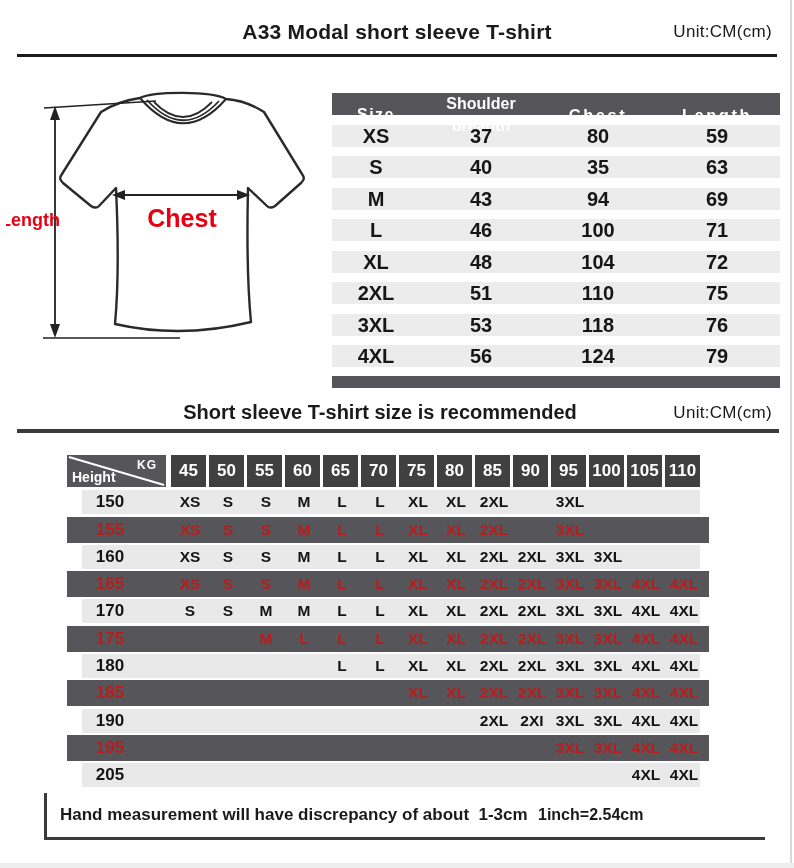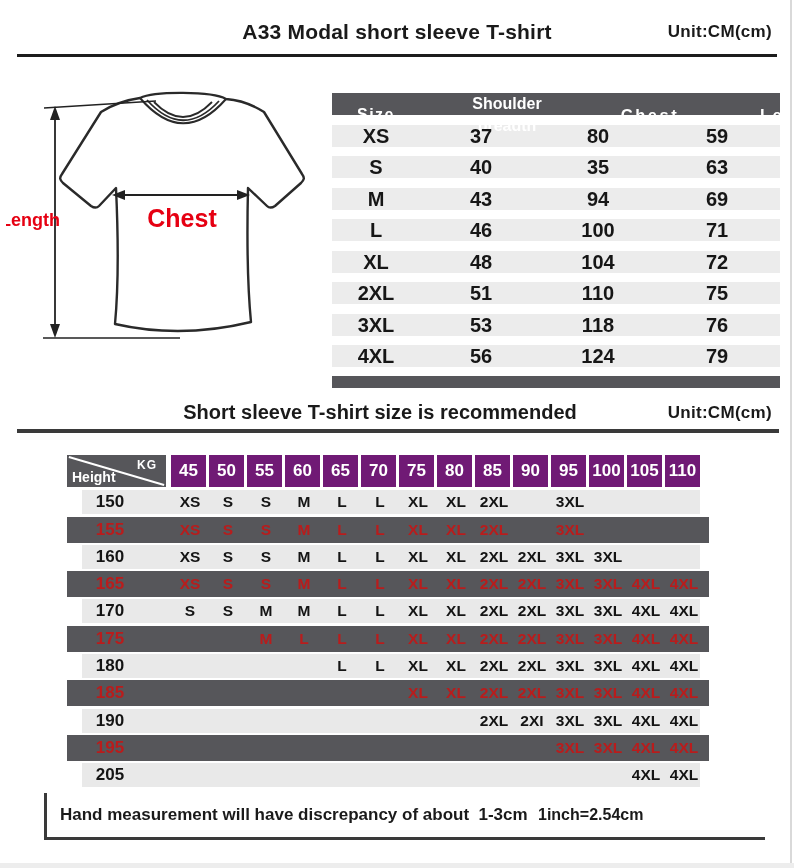--- a/index.html
+++ b/index.html
@@ -3,44 +3,44 @@
 <meta charset="utf-8">
 <style>
   html,body{margin:0;padding:0;background:#fff;}
   #page{
     position:relative;width:794px;height:868px;background:#ffffff;
     font-family:"Liberation Sans",sans-serif;color:#1a1a1a;overflow:hidden;
   }
   
   .page-title{position:absolute;top:20px;left:0;width:794px;text-align:center;
     font-size:21px;font-weight:600;letter-spacing:.2px;}
-  .unit-label{position:absolute;right:22px;font-size:17px;font-weight:700;letter-spacing:.3px;}
+  .unit-label{position:absolute;right:22px;font-size:17px;font-weight:400;letter-spacing:.3px;}
   .unit-top{top:22px;}
   .unit-mid{top:403px;}
   .divider1{position:absolute;left:17px;top:54px;width:760px;height:3px;background:#1c1c1c;}
   .divider2{position:absolute;left:17px;top:429px;width:762px;height:4px;background:#3a3a3a;}
   .subtitle{position:absolute;top:401px;left:0;width:760px;text-align:center;
     font-size:20px;font-weight:600;}
   
   .tshirt-wrap{position:absolute;left:6px;top:86px;width:320px;height:300px;}
   
   .size-table{position:absolute;left:332px;top:93px;width:448px;}
   .st-grid{display:grid;grid-template-columns:88px 122px 112px 126px;}
-  .st-header{height:22px;background:#56565a;color:#fff;align-items:center;gap:26px;}
+  .st-header{height:22px;background:#56565a;color:#fff;align-items:center;}
   .st-hcell{text-align:center;font-weight:700;font-size:16px;line-height:22px;}
   .st-hcell.sp{letter-spacing:2.5px;font-size:16.5px;}
   .st-hcell.sz{letter-spacing:1.5px;}
   .st-row{height:22px;margin-top:9.5px;background:#ececec;align-items:center;}
   .st-cell{text-align:center;font-size:20px;font-weight:600;line-height:22px;color:#161616;}
   .st-footer{height:12px;background:#56565a;margin-top:9px;}
   
   .wt-table{position:absolute;left:67px;top:455px;width:636px;}
   .wt-grid{display:grid;grid-template-columns:104px repeat(14,38px);}
   .wt-header{height:32px;}
-  .wt-hcell{background:#701a75;color:#fff;font-weight:700;font-size:17px;
+  .wt-hcell{background:#404040;color:#fff;font-weight:700;font-size:17px;
     display:flex;align-items:center;justify-content:center;margin-right:3px;}
   .wt-corner{position:relative;background:#56565a;color:#fff;margin-right:5px;}
   .wt-corner svg{position:absolute;left:0;top:0;width:100%;height:100%;}
   .corner-kg{position:absolute;top:3px;right:9px;font-size:12px;font-weight:700;letter-spacing:1px;}
   .corner-height{position:absolute;bottom:2px;left:5px;font-size:14px;font-weight:700;}
   .wt-row{position:relative;height:24px;margin-top:3.3px;align-items:center;}
   .wt-row::before{content:"";position:absolute;top:0;bottom:0;z-index:0;}
   .wt-row.light::before{left:15px;right:3px;background:#e9e9e9;}
   .wt-row.dark::before{left:0;right:-6px;top:-1px;bottom:-1px;background:#56565a;}
   .wt-row.light{color:#141414;}

